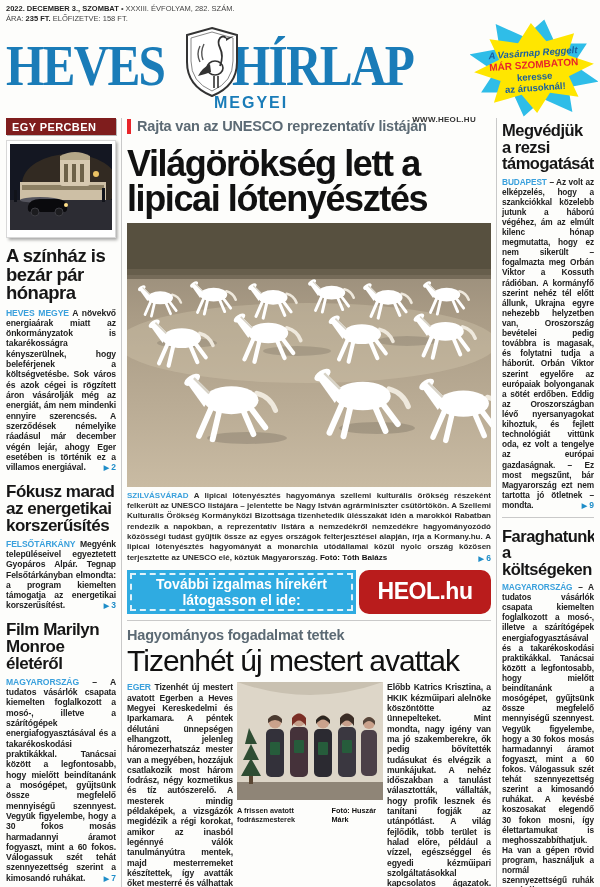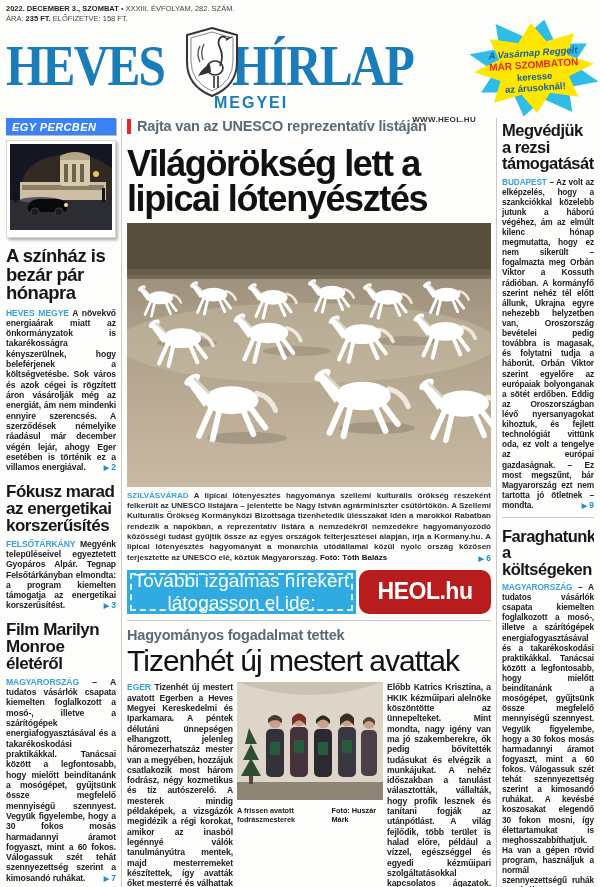--- a/index.html
+++ b/index.html
@@ -39,23 +39,23 @@
   .colC { display:flex; flex-direction:column; }
 
   .loc { color:#3aa0dc; font-weight:bold; }
   .body-sm { font-size:8.6px; font-weight:bold; text-align:justify; line-height:1.2;
              color:#222; letter-spacing:-0.1px; }
   .pref { float:right; color:#1f8dc8; font-weight:bold; font-size:8.5px; white-space:nowrap; }
   .pref .tri { font-size:7px; }
   .rule { border-top:1px solid #c9c9c9; margin:6px 0; }
 
   
-  .sec-banner { background:#3b82f6; color:#fff; font-weight:bold; font-size:11px;
+  .sec-banner { background:#7f1d1d; color:#fff; font-weight:bold; font-size:11px;
                 padding:3px 6px 2px 6px; width:100%; letter-spacing:0.4px;
-                box-shadow:1px 1px 0 #b9b9b9;font-style:italic; }
+                box-shadow:1px 1px 0 #b9b9b9; }
   .photo-frame { background:#fff; border:1px solid #d8d8d8; box-shadow:1.5px 2px 3px rgba(0,0,0,.35);
                  padding:3px; margin:5px 0 7px 0; }
   .lh1 { font-size:18.5px; font-weight:bold; letter-spacing:-0.5px; line-height:1.0; margin:2px 0 5px 0; color:#161616; }
   .lh2 { font-size:17px; font-weight:bold; letter-spacing:-0.5px; line-height:1.02; margin:10px 0 4px 0; color:#161616; }
   .spacer { flex:1 1 auto; }
 
   
   .kicker-row { display:flex; align-items:center; gap:6px; margin-bottom:2px; }
   .red-bar { width:4px; height:15px; background:#e8252a; }
   .kicker { font-size:14.5px; font-weight:bold; color:#5c6a74; letter-spacing:-0.2px; }
@@ -63,21 +63,21 @@
               color:#111; margin:10px 0 6px 0; }
   .headline2 { font-size:30px; font-weight:normal; letter-spacing:-1px; line-height:0.98;
                color:#111; margin:1px 0 7px 0; }
   .lead-photo { width:364px; height:264px; }
   .caption { font-size:8px; font-weight:bold; color:#2e2e2e; line-height:1.3; text-align:justify; margin-top:4px; }
   .caption .credit { color:#111; }
   .promo { display:flex; margin-top:6px; height:44px; gap:3px; }
   .promo-blue { flex:1; background:#2fabe1; padding:3px; }
   .promo-blue-inner { border:2px dashed rgba(255,255,255,.85); height:100%; display:flex;
                       flex-direction:column; align-items:center; justify-content:center; }
-  .promo-blue-inner div { color:#fff; font-weight:normal; font-size:19px; line-height:1.15; }
+  .promo-blue-inner div { color:#fff; font-weight:bold; font-size:14px; line-height:1.15; }
   .promo-orange { width:132px; background:#b91c1c; border-radius:10px; display:flex;
                   align-items:center; justify-content:center; }
   .promo-logo { color:#fff; font-weight:bold; font-size:23px; letter-spacing:-0.5px; }
   .story2-cols { display:grid; grid-template-columns:106px 146px 104px; column-gap:4px; }
   .s2-photo { width:146px; }
   .s2-capline { display:flex; justify-content:space-between; font-size:7.3px; font-weight:bold; margin-top:2px; }
   .s2-capline .cr { color:#111; }
 
   
   .rh { font-size:16.5px; font-weight:bold; letter-spacing:-0.5px; line-height:1.0; margin:4px 0 5px 0; color:#161616; }

